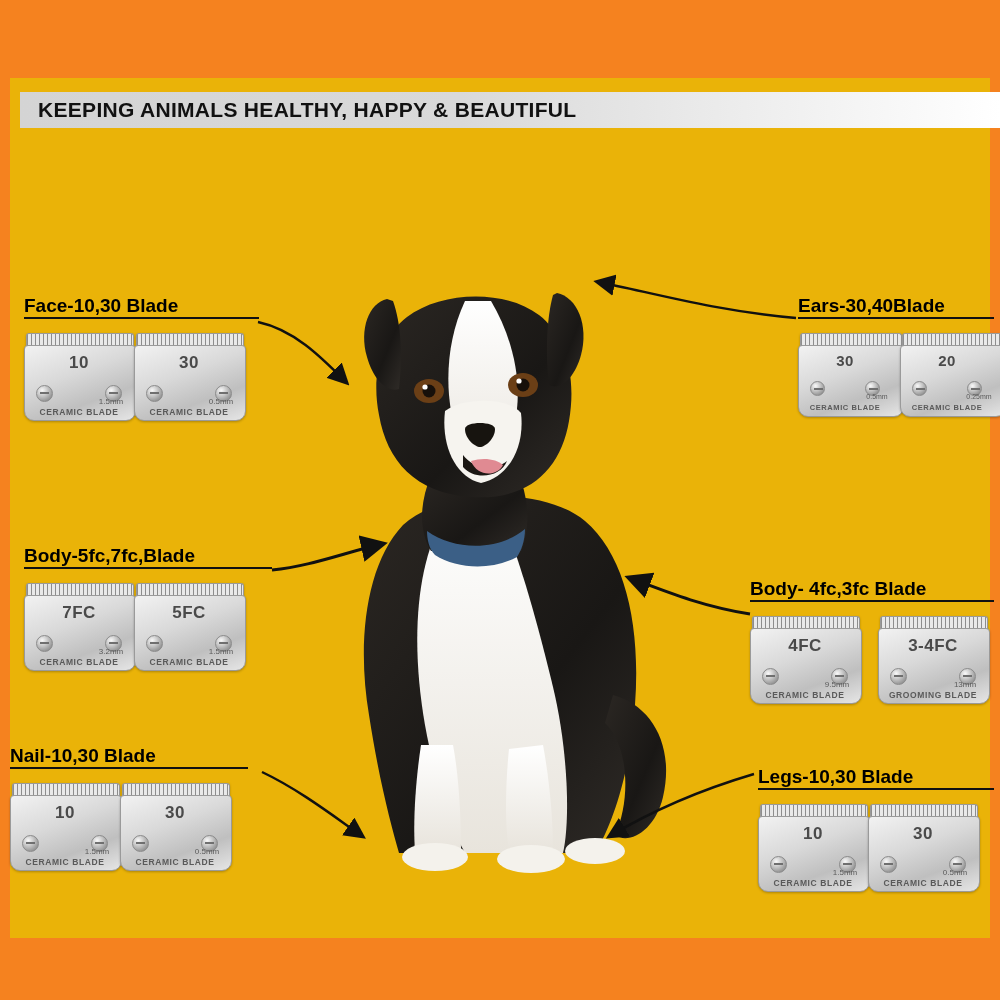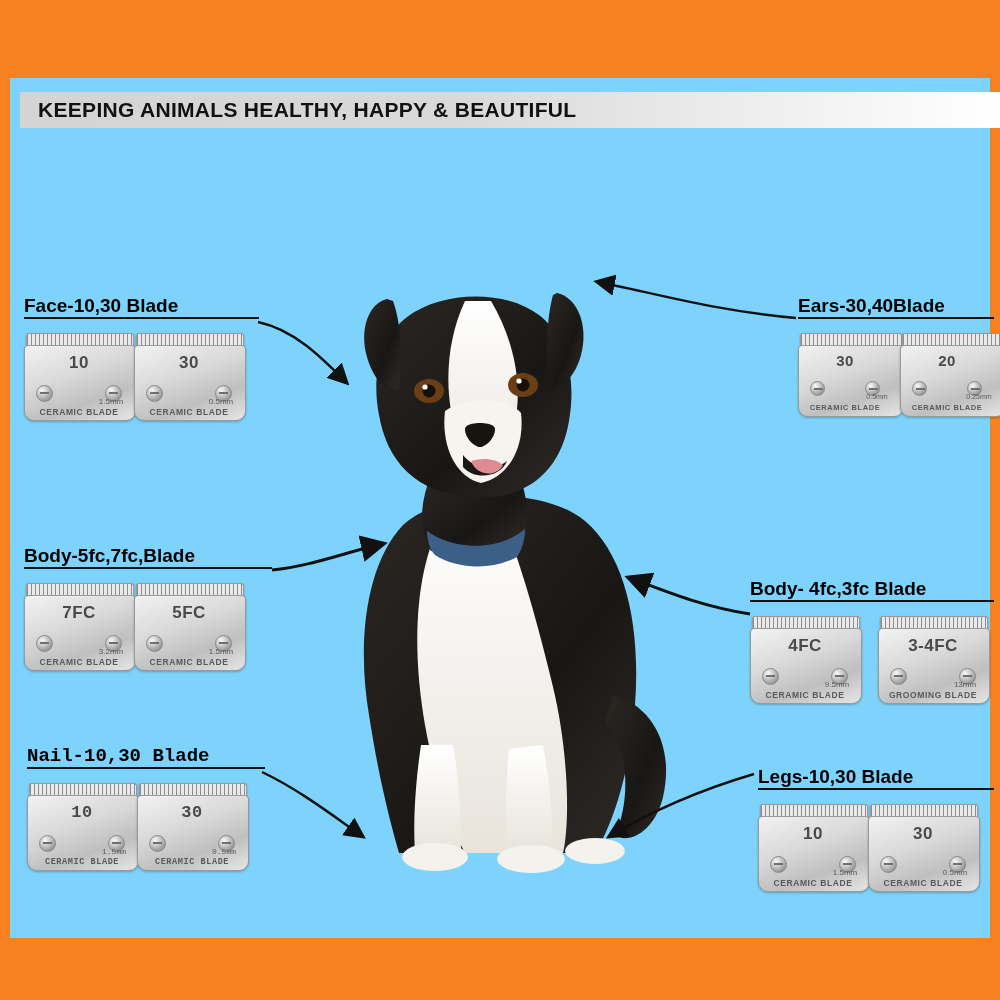--- a/index.html
+++ b/index.html
@@ -5,21 +5,21 @@
   html,body{margin:0;padding:0;}
   body{
     width:1000px;height:1000px;
     font-family:"Liberation Sans", sans-serif;
     background:#ffffff;
     position:relative;
     overflow:hidden;
   }
   .page{
     position:absolute;inset:0;
-    background:#7dd3fc;
+    background:#eab308;
     border-left:10px solid #f5821f;
     border-right:10px solid #f5821f;
     box-sizing:border-box;
   }
   .top-bar{
     position:absolute;left:0;top:0;width:1000px;height:78px;
     background:#f5821f;
   }
   .bottom-bar{
     position:absolute;left:0;bottom:0;width:1000px;height:62px;
@@ -301,21 +301,21 @@
         <div class="body"></div>
         <div class="num">3-4FC</div>
         <div class="sub">GROOMING BLADE</div>
         <div class="screw l"></div>
         <div class="screw r"></div>
         <div class="mm">13mm</div>
       </div>
     </div>
   </div>
 
-  <div class="anno left" style="left:17px;top:745px;width:238px;font-family:Liberation Mono, monospace;">
+  <div class="anno left" style="left:0;top:745px;width:238px;">
     <div class="label">Nail-10,30 Blade</div>
     <div class="rule"></div>
     <div class="blades">
       <div class="blade">
         <div class="comb"></div>
         <div class="body"></div>
         <div class="num">10</div>
         <div class="sub">CERAMIC BLADE</div>
         <div class="screw l"></div>
         <div class="screw r"></div>

